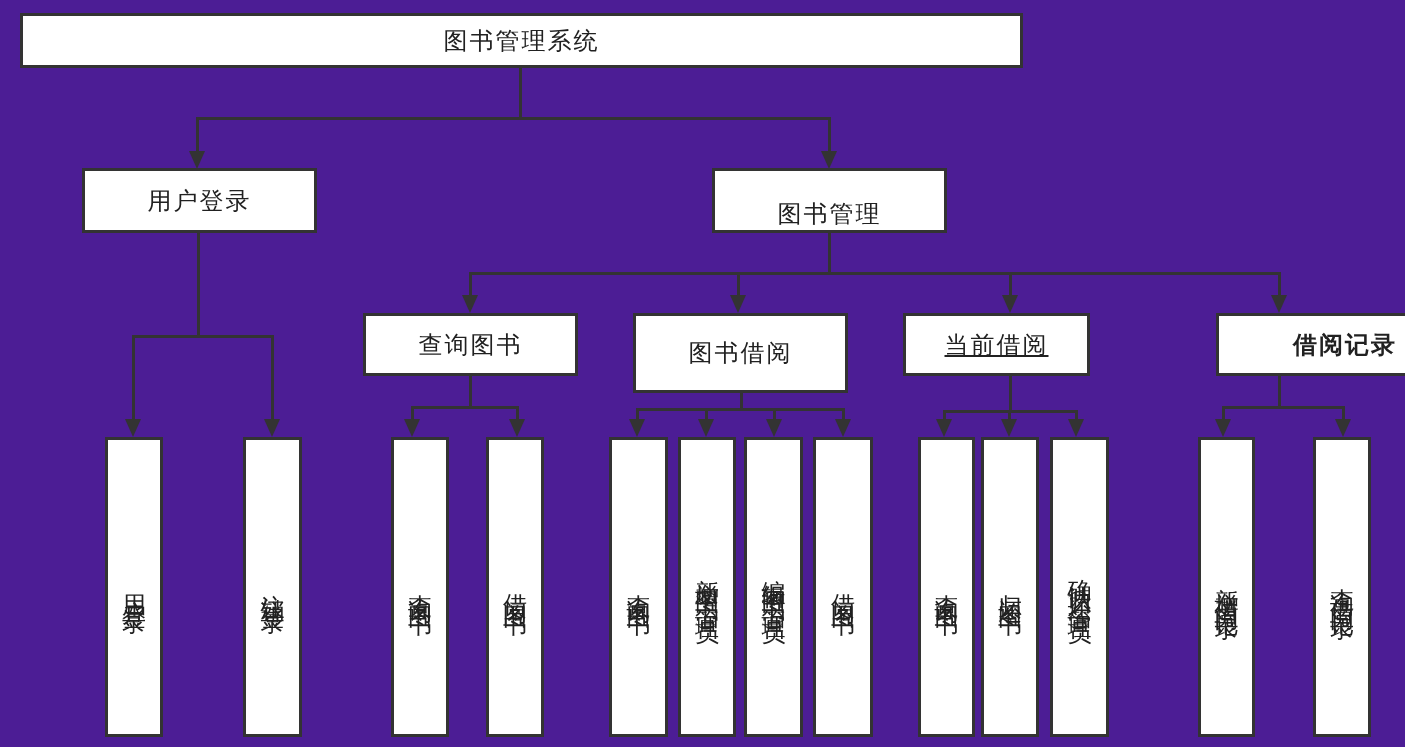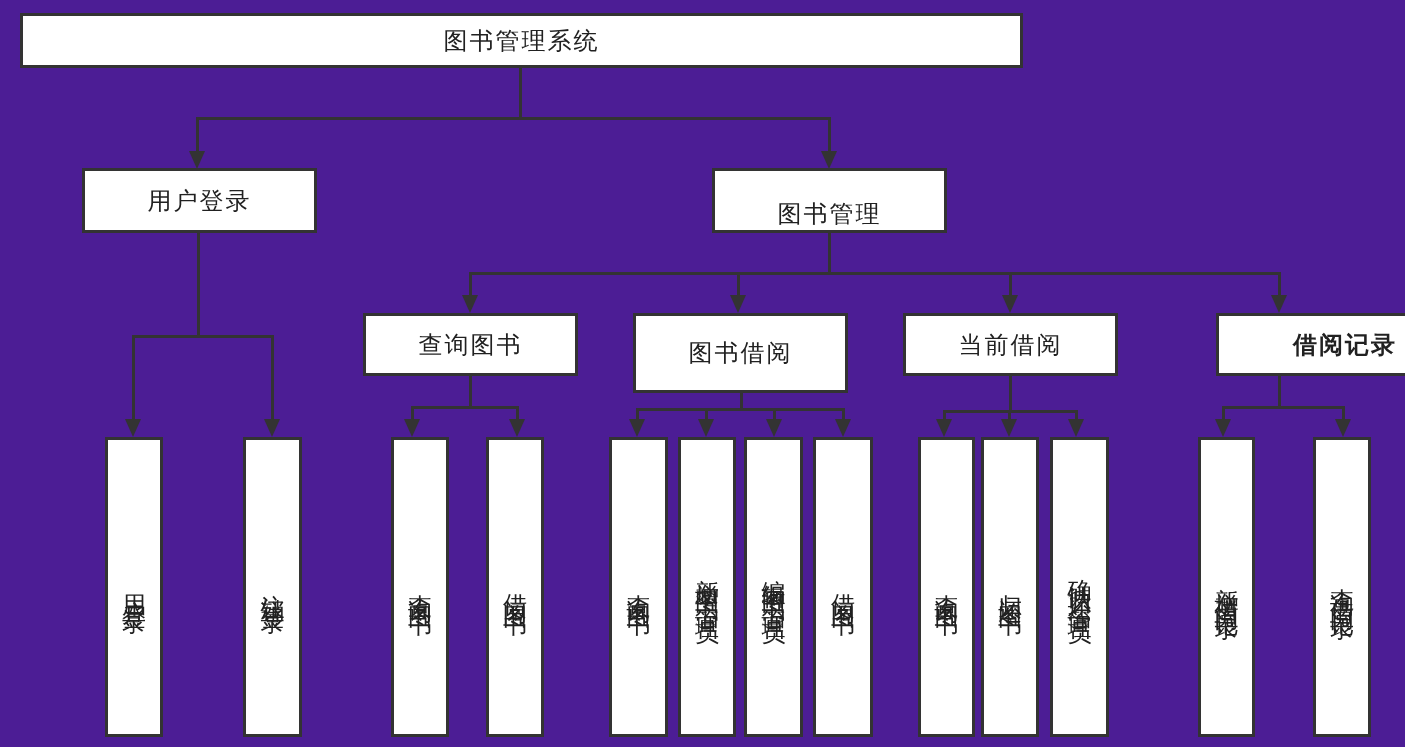--- a/index.html
+++ b/index.html
@@ -89,21 +89,21 @@
   <div class="arrow" style="left:1002px;top:295px;"></div>
   <div class="line" style="left:1278px;top:272px;width:3px;height:24px;"></div>
   <div class="arrow" style="left:1271px;top:295px;"></div>
 
   <div class="box h-node" style="left:363px;top:313px;width:215px;height:63px;">
     <span class="lbl">查询图书</span>
   </div>
   <div class="box h-node" style="left:633px;top:313px;width:215px;height:80px;">
     <span class="lbl">图书借阅</span>
   </div>
-  <div class="box h-node" style="left:903px;top:313px;width:215px;height:63px;">
+  <div class="box h-node" style="left:903px;top:313px;width:187px;height:63px;text-decoration:underline;">
     <span class="lbl">当前借阅</span>
   </div>
   <div class="box h-node" style="left:1216px;top:313px;width:258px;height:63px;font-weight:bold;">
     <span class="lbl">借阅记录</span>
   </div>
 
   <div class="line" style="left:469px;top:376px;width:3px;height:31px;"></div>
   <div class="line" style="left:411px;top:406px;width:107px;height:3px;"></div>
   <div class="line" style="left:411px;top:406px;width:3px;height:14px;"></div>
   <div class="arrow" style="left:404px;top:419px;"></div>

